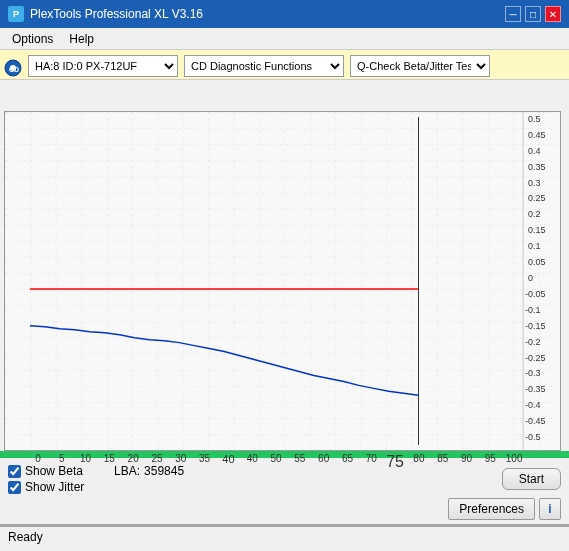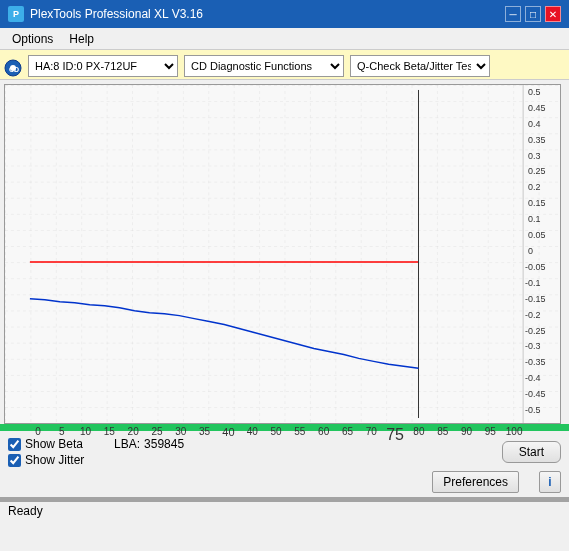--- a/index.html
+++ b/index.html
@@ -192,38 +192,39 @@
       border-radius: 2px;
       display: flex;
       align-items: center;
       justify-content: center;
       color: #1a5fb4;
       font-weight: bold;
     }
     .right-buttons {
       display: flex;
       align-items: center;
-      gap: 20px;
+      gap: 4px;
     }
 
     
     .status-bar {
       background: #f0f0f0;
       height: 22px;
-      border-top: 5px solid #a3a3a3;
+      border-top: 3px solid #a3a3a3;
       display: flex;
       align-items: center;
       padding: 0 8px;
       font-size: 12px;
     }
 
     .chart-wrapper {
       position: relative;
       display: flex;
       padding: 4px 4px 0 4px;
+      margin-top: 27px;
     }
   </style>
 </head>
 <body>
 
 <div class="title-bar">
   <div class="title-bar-left">
     <div class="title-icon">
       <span>P</span>
     </div>

